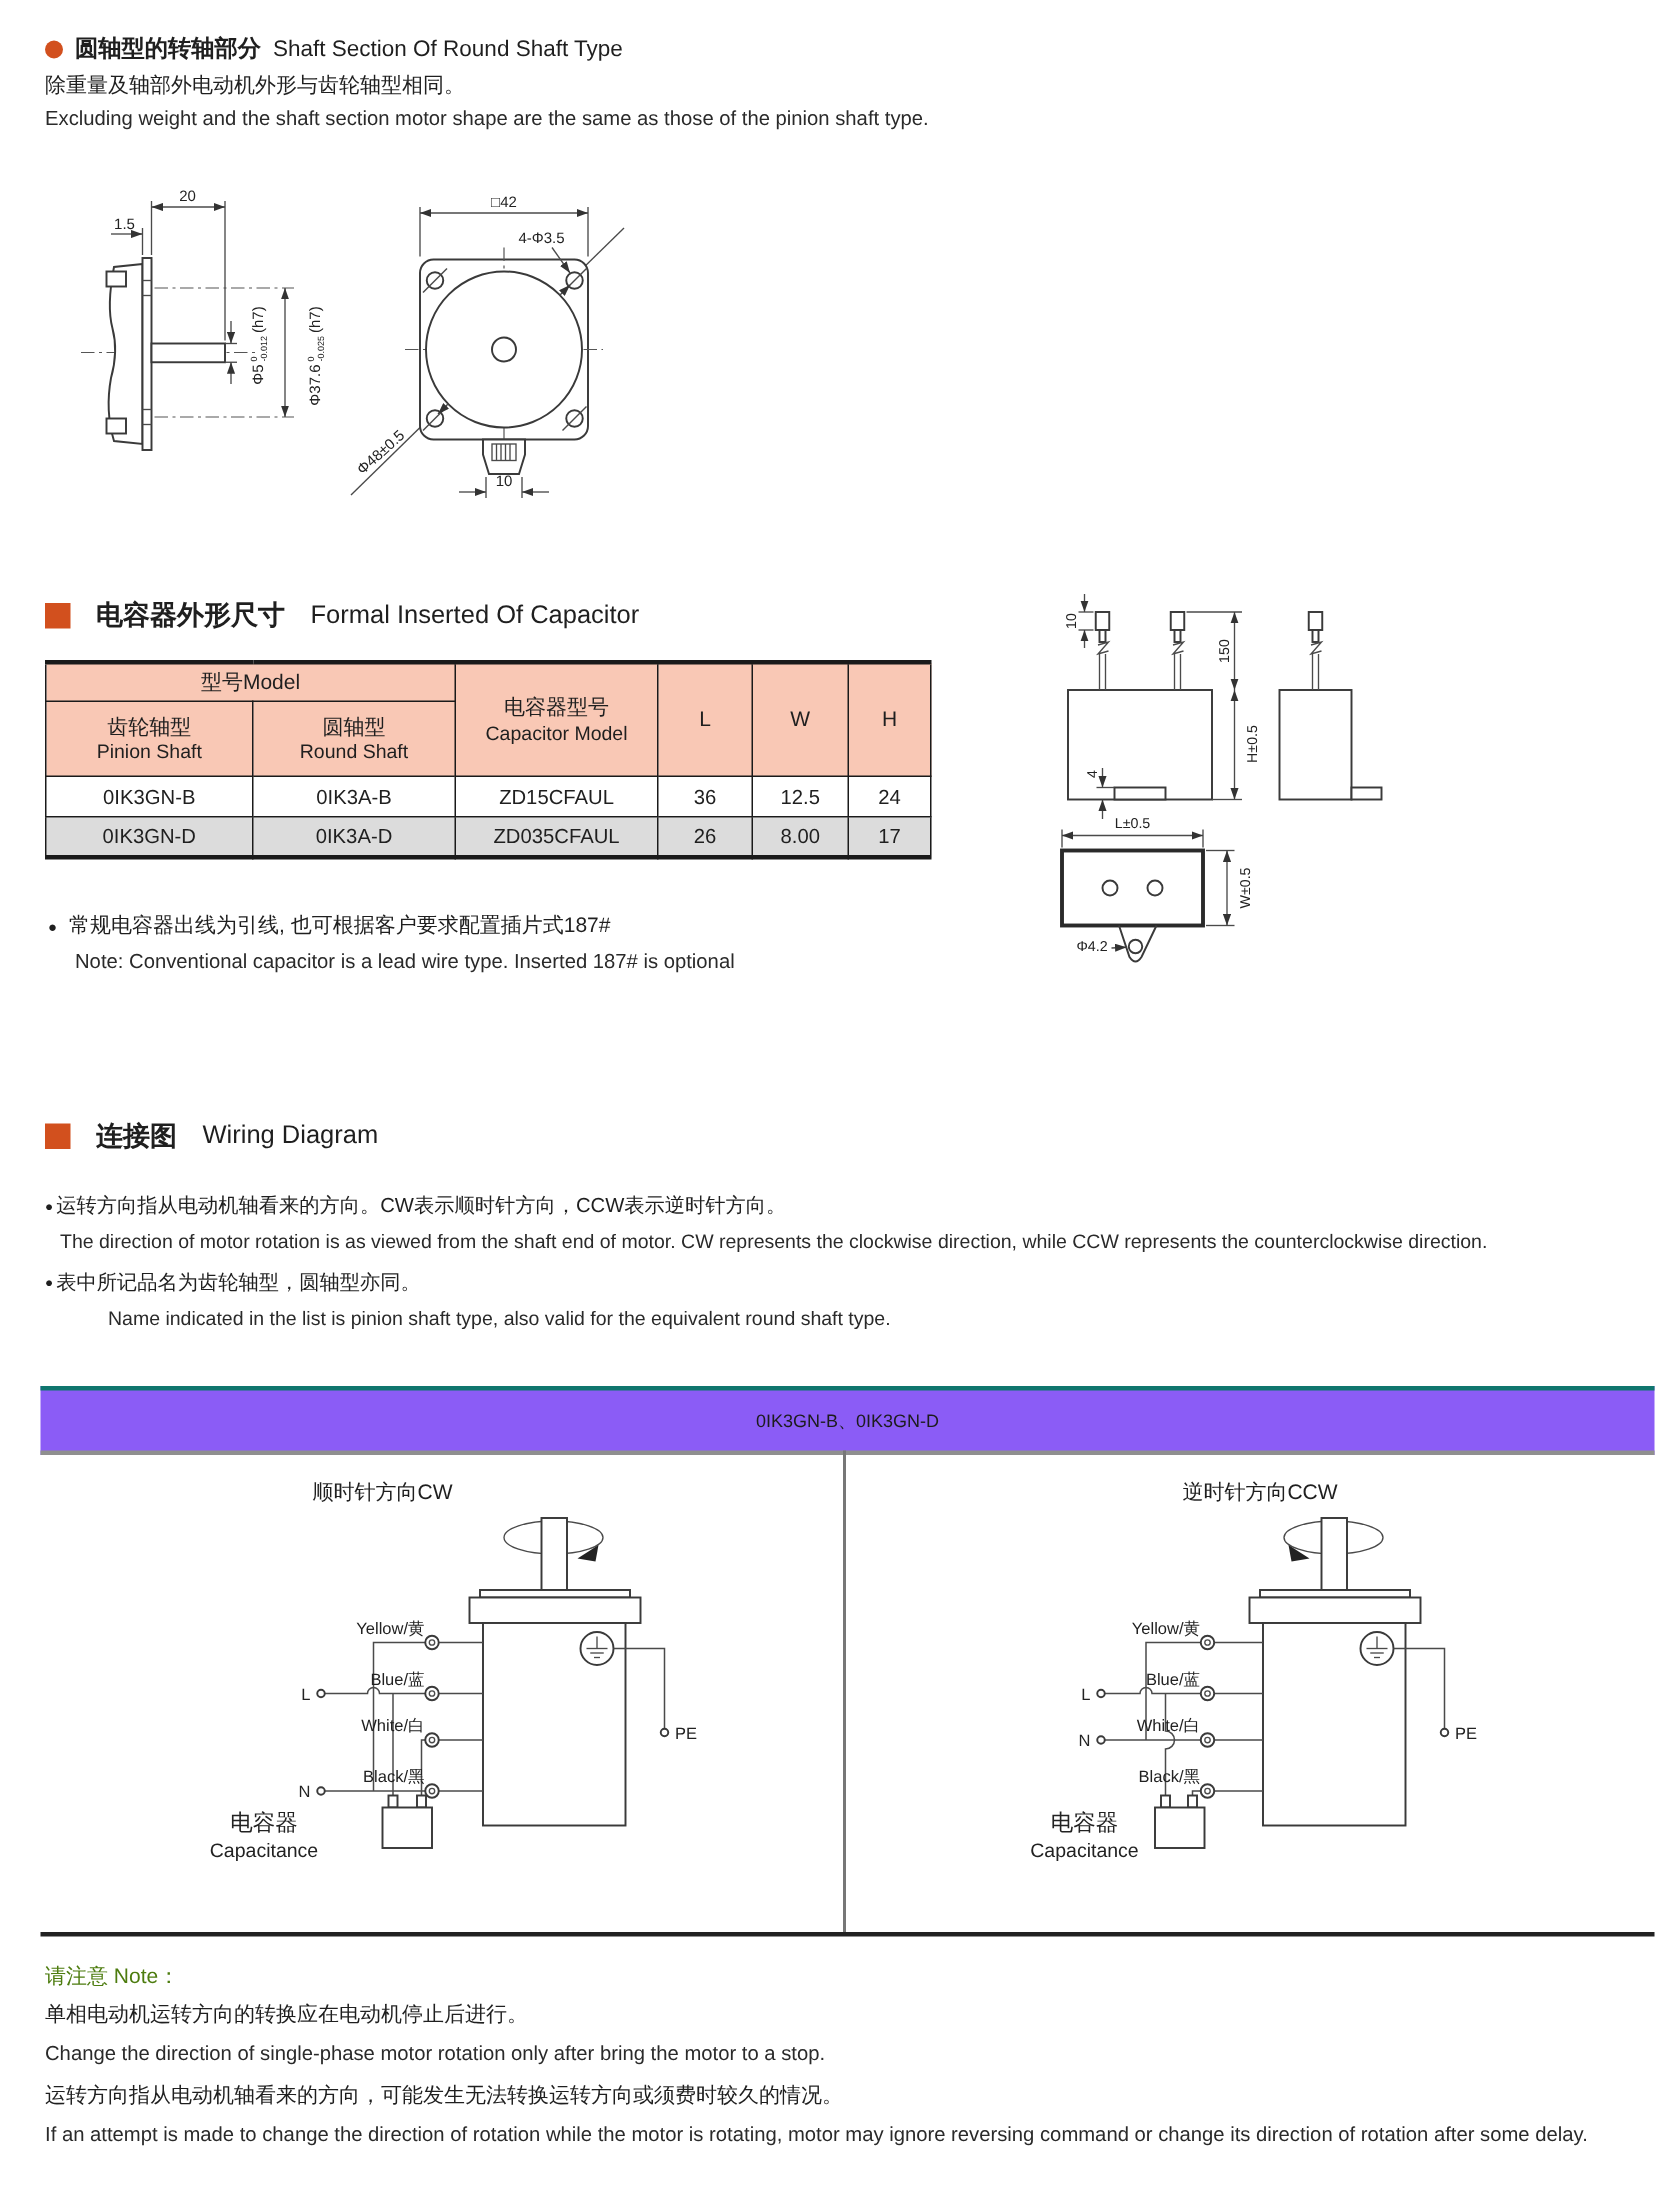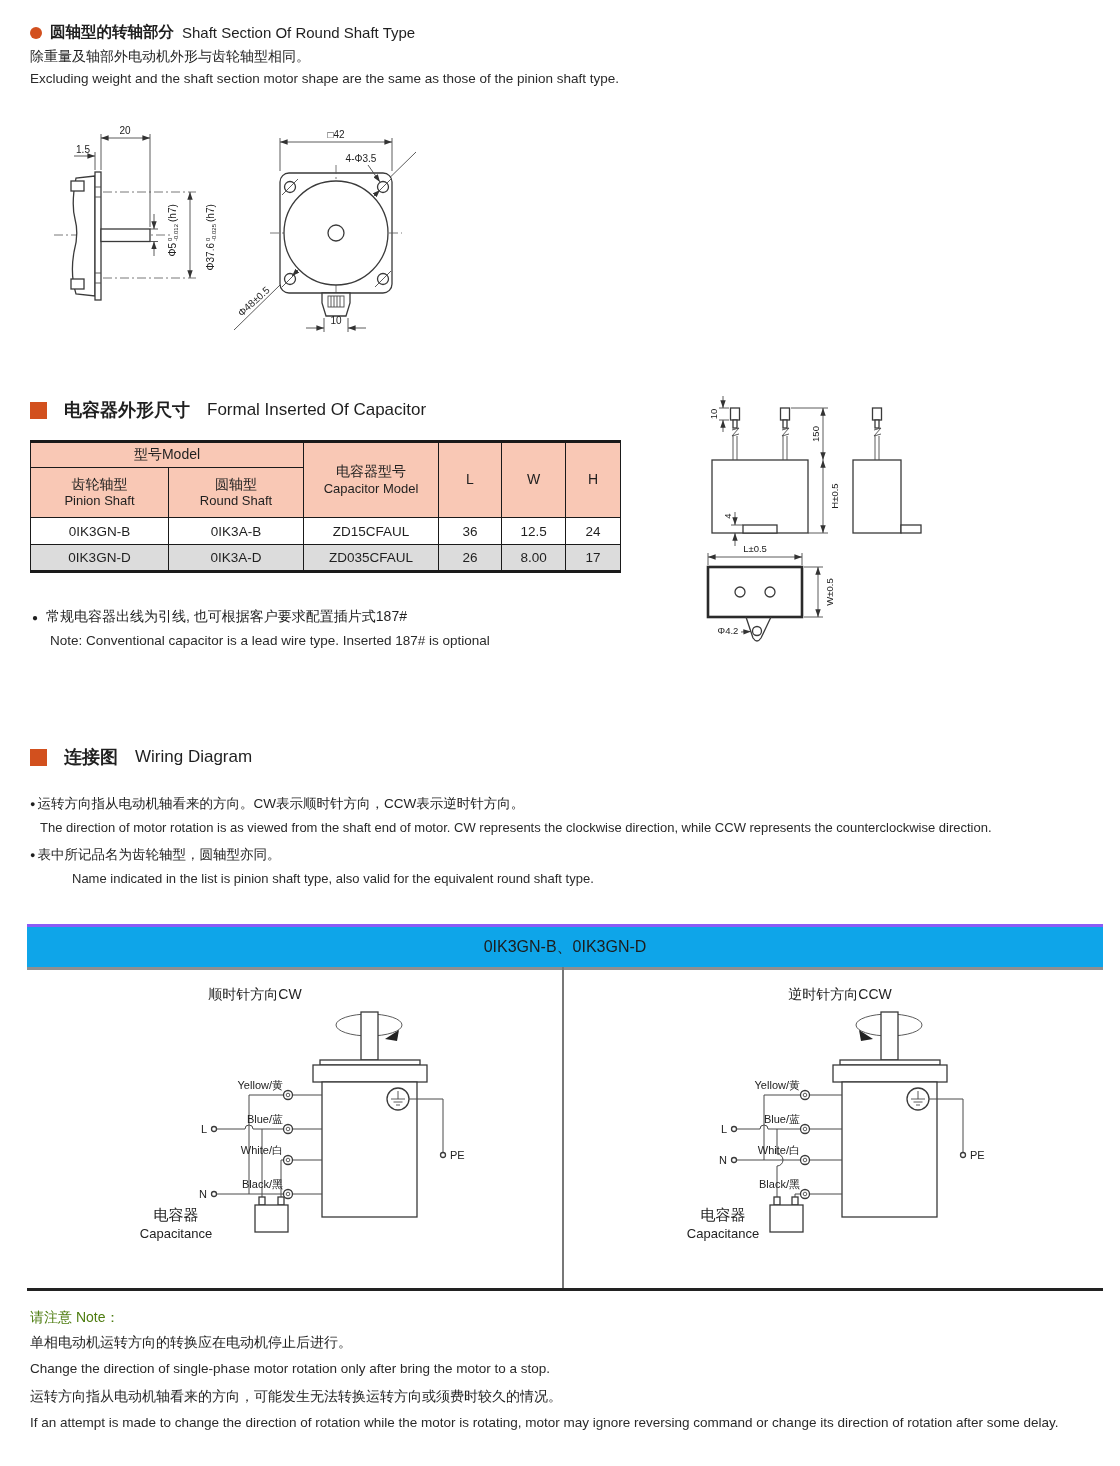--- a/index.html
+++ b/index.html
@@ -27,22 +27,22 @@
     border-top:3px solid #1a1a1a;border-bottom:3px solid #1a1a1a;
     border-left:1.5px solid #1a1a1a;border-right:1.5px solid #1a1a1a;}
   table.cap td,table.cap th{border:1.5px solid #1a1a1a;text-align:center;vertical-align:middle;
     font-weight:normal;padding:0;}
   table.cap .hd{background:#f9c8b5;}
   table.cap .alt{background:#dcdcdc;}
   .th-zh{font-size:14px;line-height:1.25;}
   .th-en{font-size:13px;line-height:1.25;}
   .cell{font-size:13.5px;}
   
-  .band{background:#0ea5e9;border-top:3px solid #8b5cf6;border-bottom:3px solid #8f8f8f;
-    text-align:center;font-size:16px;color:#1c1c1c;}
+  .band{background:#8b5cf6;border-top:3px solid #0f766e;border-bottom:3px solid #8f8f8f;
+    text-align:center;font-size:12px;color:#1c1c1c;}
   .wire-title{font-size:14px;text-align:center;}
   .divider-v{width:1.5px;background:#777;}
   .bottom-rule{height:3px;background:#222;}
   .note-title{font-size:14px;color:#4d7c0f;}
   
   svg{overflow:visible;}
   svg text{font-family:"Liberation Sans", sans-serif;fill:#222;}
   .oln{fill:none;stroke:#3a3a3a;stroke-width:1.3;}
   .olnW{fill:#ffffff;stroke:#3a3a3a;stroke-width:1.3;}
   .thin{fill:none;stroke:#4a4a4a;stroke-width:0.9;}

